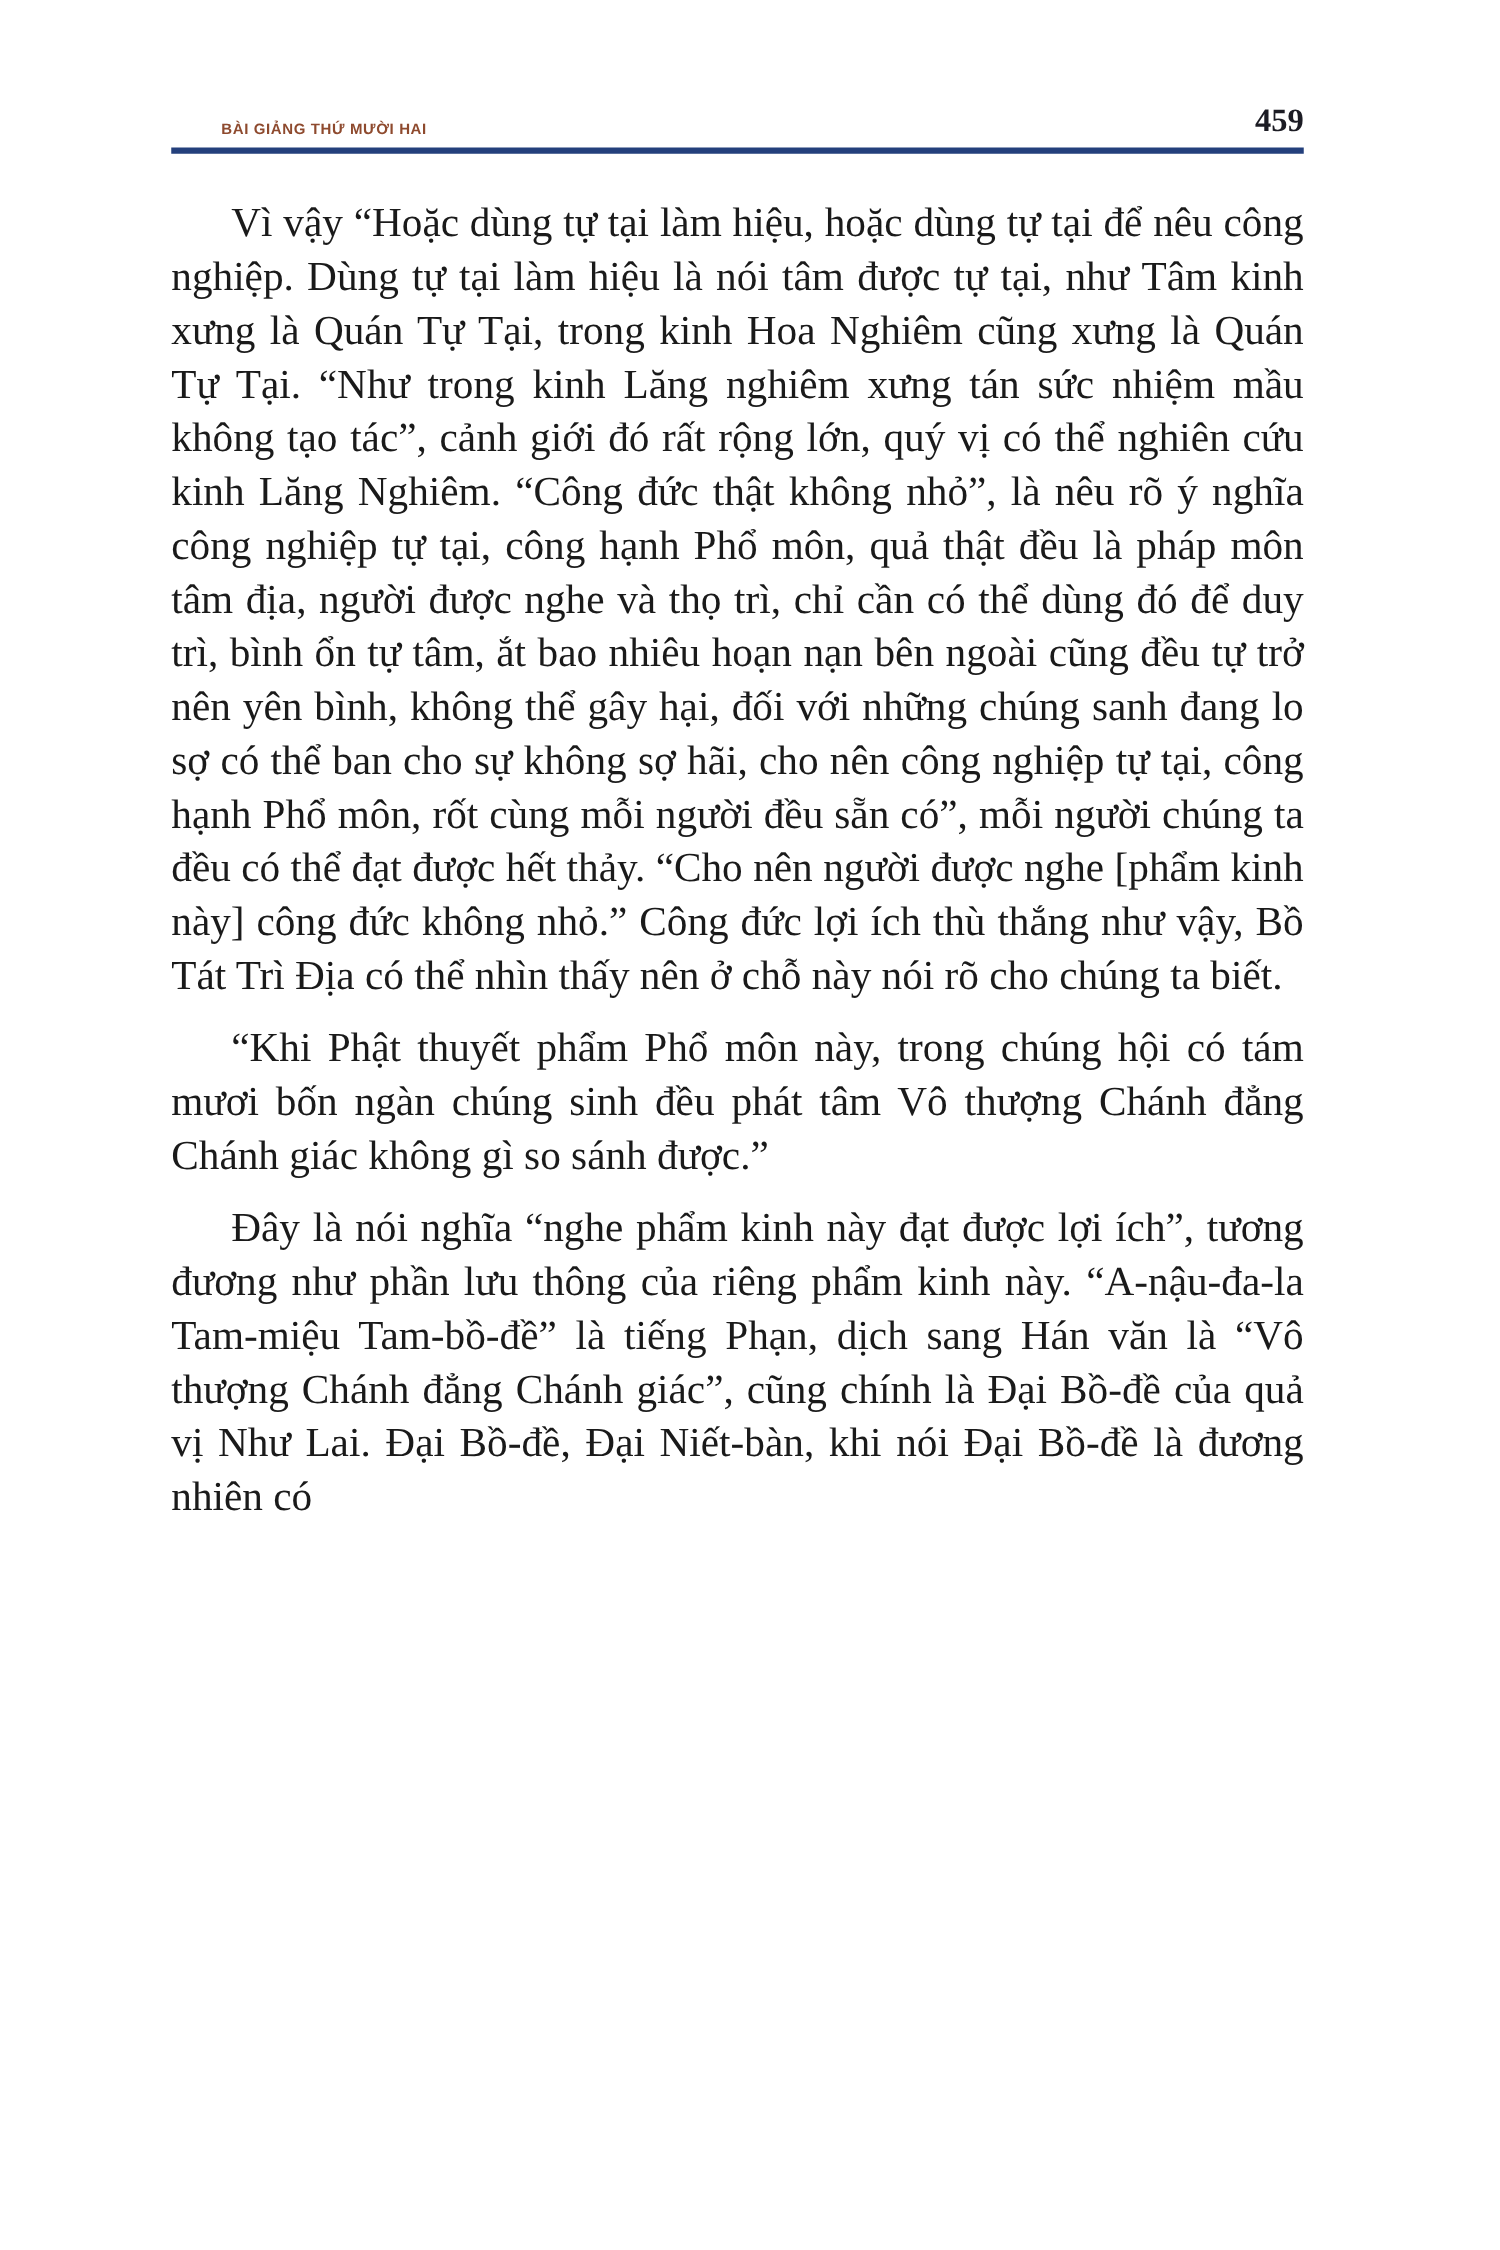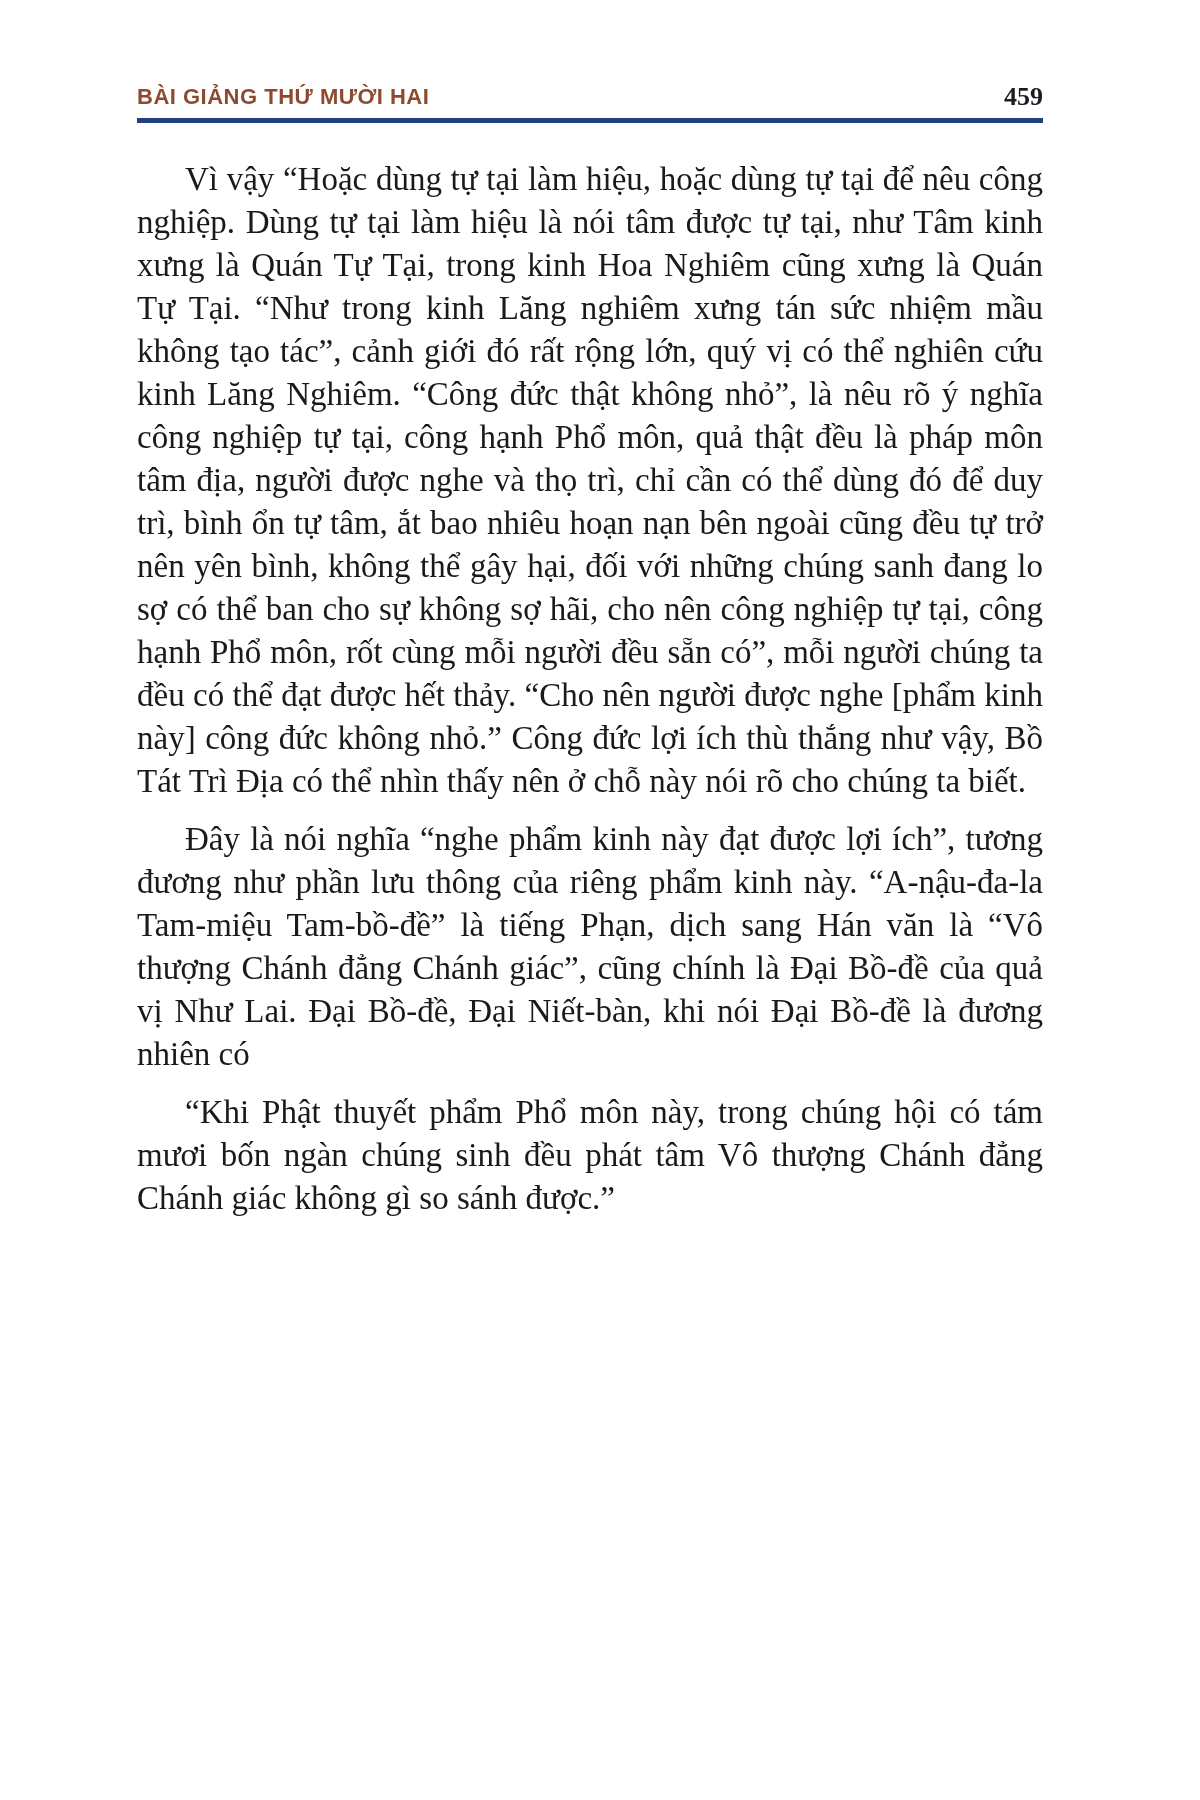--- a/index.html
+++ b/index.html
@@ -20,24 +20,25 @@
     top: 84px;
     left: 137px;
     right: 157px;
     display: flex;
     justify-content: space-between;
     align-items: flex-end;
   }
   .running-title {
     font-family: "Liberation Sans", sans-serif;
     font-weight: bold;
-    font-size: 22px;
+    font-size: 12px;
     letter-spacing: 0.5px;
     color: #8e4a2e;
     text-transform: uppercase;
+    margin-left: 40px;
   }
   .page-number {
     font-family: Liberation Serif, serif;
     font-weight: bold;
     font-size: 26px;
     color: #1c1c24;
     line-height: 1;
   }
   .header-rule {
     position: absolute;
@@ -69,16 +70,16 @@
 <body>
 
 <div class="page">
   <div class="header-row">
     <span class="running-title">BÀI GIẢNG THỨ MƯỜI HAI</span>
     <span class="page-number">459</span>
   </div>
   <div class="header-rule"></div>
   <main class="body-text">
       <p class="para indent">Vì vậy “Hoặc dùng tự tại làm hiệu, hoặc dùng tự tại để nêu công nghiệp. Dùng tự tại làm hiệu là nói tâm được tự tại, như Tâm kinh xưng là Quán Tự Tại, trong kinh Hoa Nghiêm cũng xưng là Quán Tự Tại. “Như trong kinh Lăng nghiêm xưng tán sức nhiệm mầu không tạo tác”, cảnh giới đó rất rộng lớn, quý vị có thể nghiên cứu kinh Lăng Nghiêm. “Công đức thật không nhỏ”, là nêu rõ ý nghĩa công nghiệp tự tại, công hạnh Phổ môn, quả thật đều là pháp môn tâm địa, người được nghe và thọ trì, chỉ cần có thể dùng đó để duy trì, bình ổn tự tâm, ắt bao nhiêu hoạn nạn bên ngoài cũng đều tự trở nên yên bình, không thể gây hại, đối với những chúng sanh đang lo sợ có thể ban cho sự không sợ hãi, cho nên công nghiệp tự tại, công hạnh Phổ môn, rốt cùng mỗi người đều sẵn có”, mỗi người chúng ta đều có thể đạt được hết thảy. “Cho nên người được nghe [phẩm kinh này] công đức không nhỏ.” Công đức lợi ích thù thắng như vậy, Bồ Tát Trì Địa có thể nhìn thấy nên ở chỗ này nói rõ cho chúng ta biết.</p>
+      <p class="para indent">“Khi Phật thuyết phẩm Phổ môn này, trong chúng hội có tám mươi bốn ngàn chúng sinh đều phát tâm Vô thượng Chánh đẳng Chánh giác không gì so sánh được.”</p>
       <p class="para indent">Đây là nói nghĩa “nghe phẩm kinh này đạt được lợi ích”, tương đương như phần lưu thông của riêng phẩm kinh này. “A-nậu-đa-la Tam-miệu Tam-bồ-đề” là tiếng Phạn, dịch sang Hán văn là “Vô thượng Chánh đẳng Chánh giác”, cũng chính là Đại Bồ-đề của quả vị Như Lai. Đại Bồ-đề, Đại Niết-bàn, khi nói Đại Bồ-đề là đương nhiên có</p>
-      <p class="para indent">“Khi Phật thuyết phẩm Phổ môn này, trong chúng hội có tám mươi bốn ngàn chúng sinh đều phát tâm Vô thượng Chánh đẳng Chánh giác không gì so sánh được.”</p>
     </main>
 </div>
 
 </body></html>

